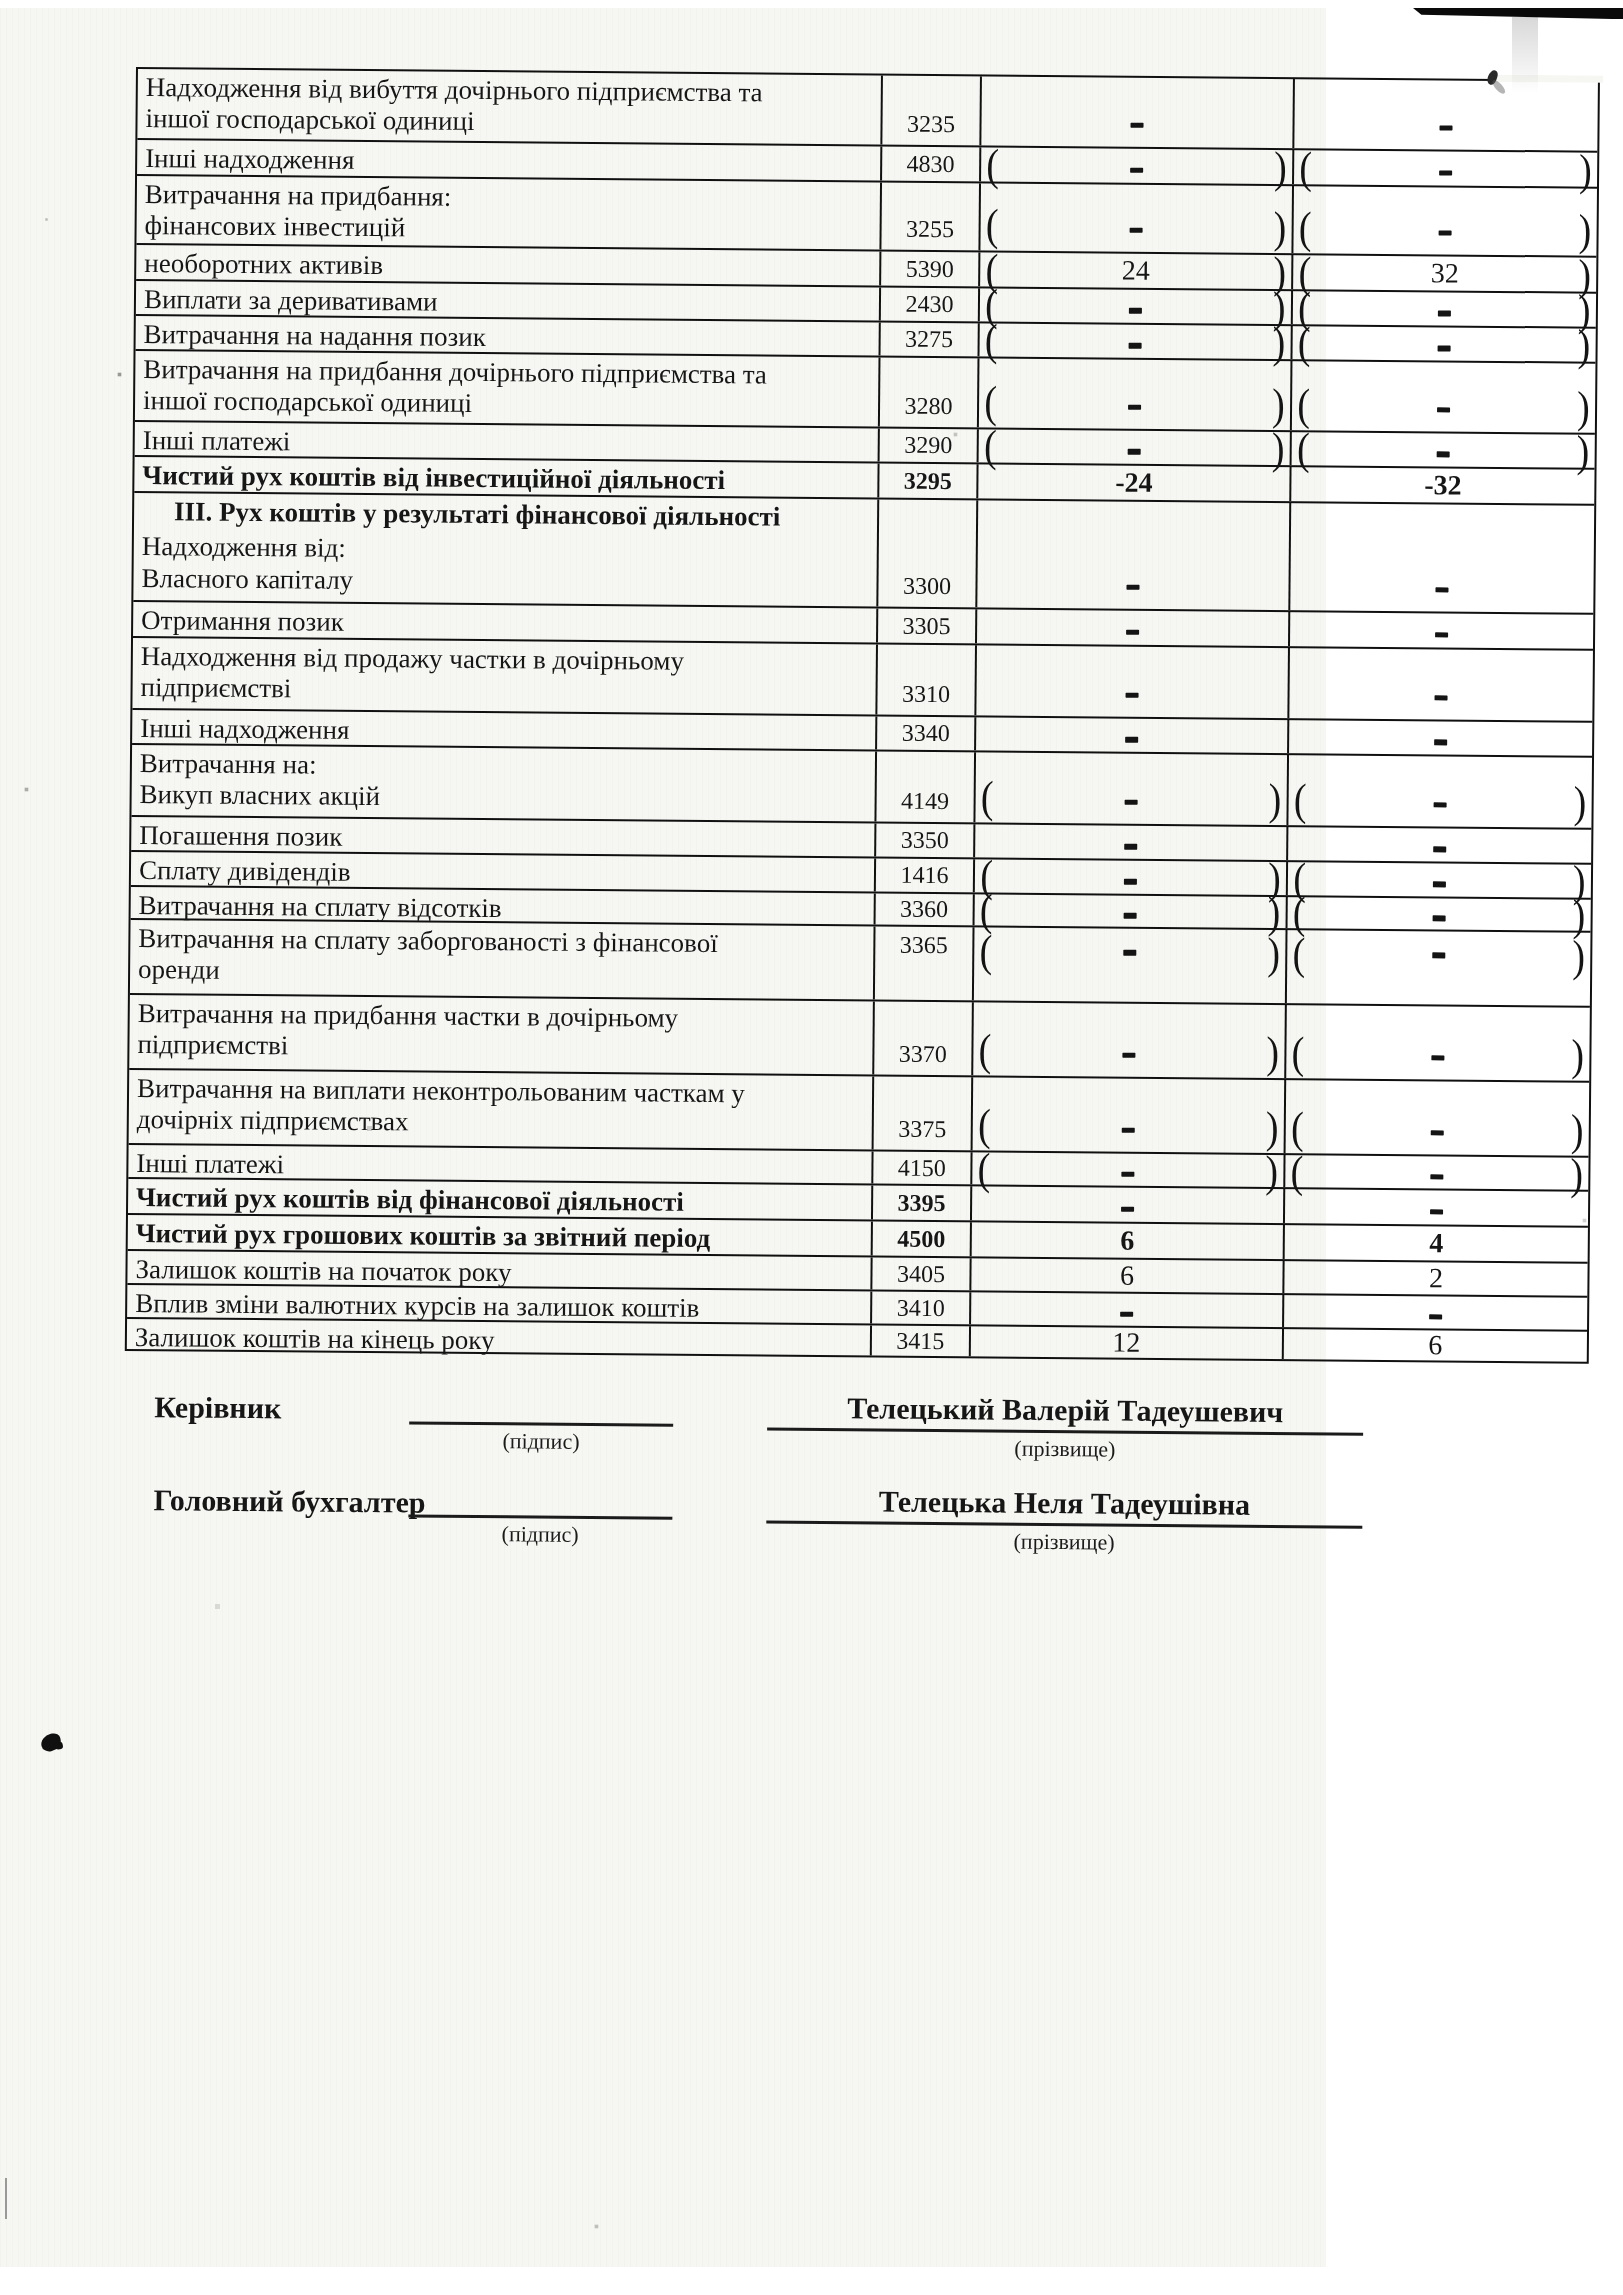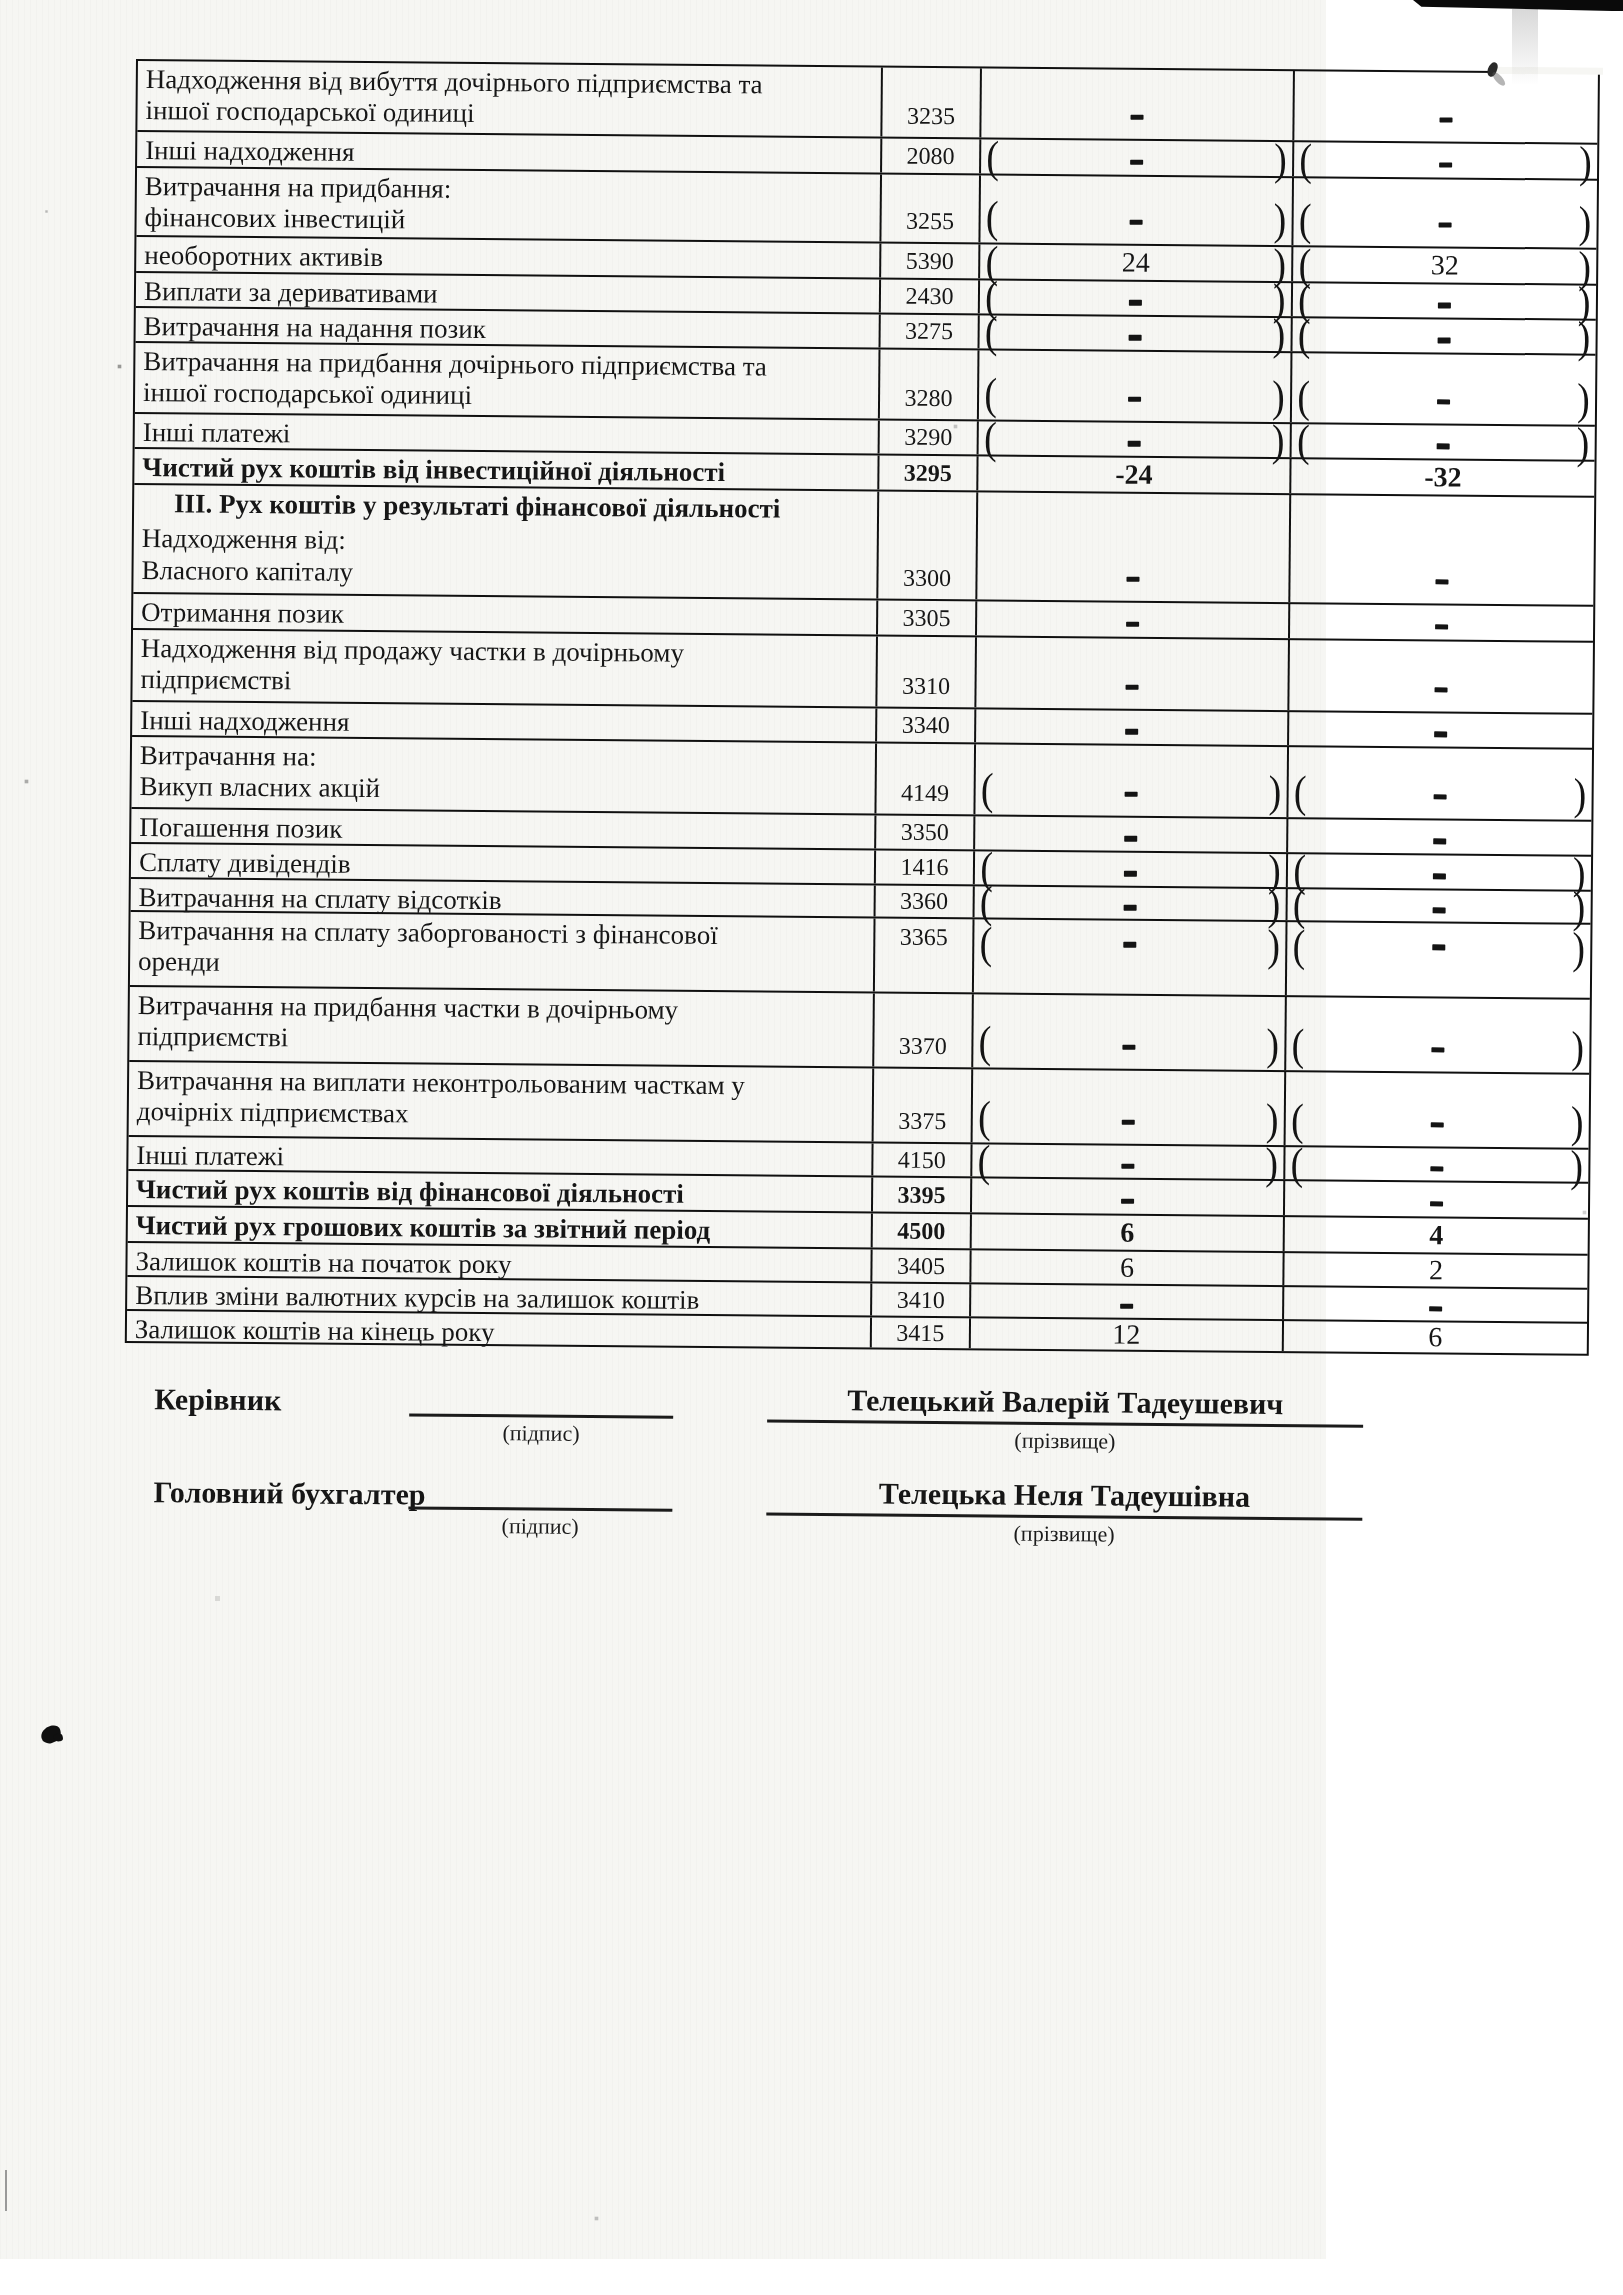--- a/index.html
+++ b/index.html
@@ -3,21 +3,21 @@
 <meta charset="utf-8">
 <style>
   html,body{margin:0;padding:0;}
   body{
     width:1623px;height:2295px;position:relative;overflow:hidden;
     background:#ffffff;
     font-family:"Liberation Serif","DejaVu Serif",serif;
     color:#161616;
   }
   .paper{
-    position:absolute;left:0;top:0;width:1326px;height:2277px;
+    position:absolute;left:0;top:8px;width:1326px;height:2277px;
     background:
       repeating-linear-gradient(90deg, rgba(0,0,0,0.015) 0 1.3px, rgba(0,0,0,0) 1.3px 6px),
       #f6f6f3;
   }
   
   .corner-bar{
     position:absolute;top:0;left:1413px;width:210px;height:11.2px;background:#0a0a0a;
     clip-path:polygon(0 0,100% 0,100% 100%,4% 60%);
   }
   .corner-haze{
@@ -128,21 +128,21 @@
               <span class="paren close"></span>
             </div>
             <div class="c-val v2 va-b">
               <span class="paren open"></span>
               <span class="val-mid"><span class="dash"></span></span>
               <span class="paren close"></span>
             </div>
           </div>
           <div class="t-row" style="height: 36px;">
             <div class="c-label"><div>Інші надходження</div></div>
-            <div class="c-code va-c">2080</div>
+            <div class="c-code va-c">4830</div>
             <div class="c-val v1 va-c">
               <span class="paren open">(</span>
               <span class="val-mid"><span class="dash"></span></span>
               <span class="paren close">)</span>
             </div>
             <div class="c-val v2 va-c">
               <span class="paren open">(</span>
               <span class="val-mid"><span class="dash"></span></span>
               <span class="paren close">)</span>
             </div>

